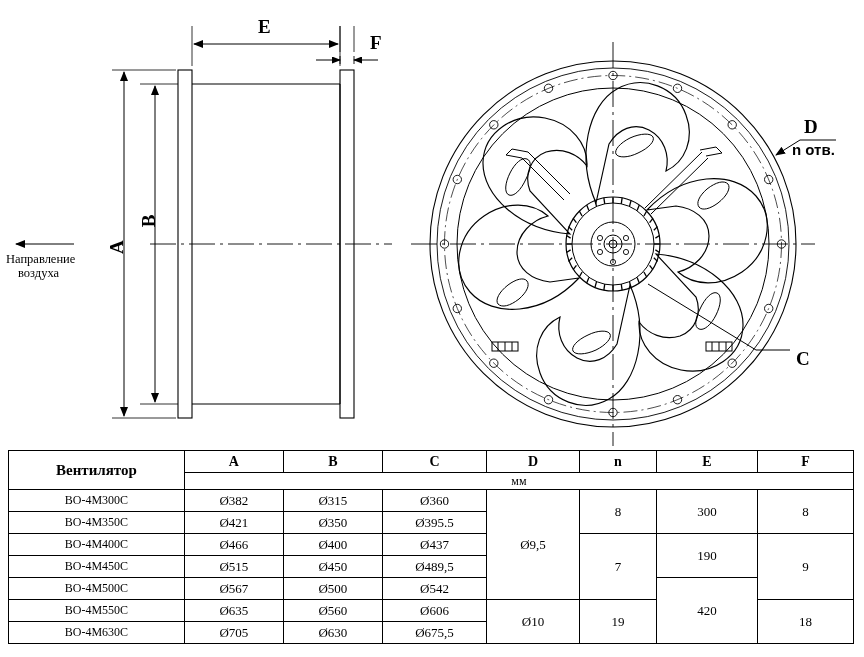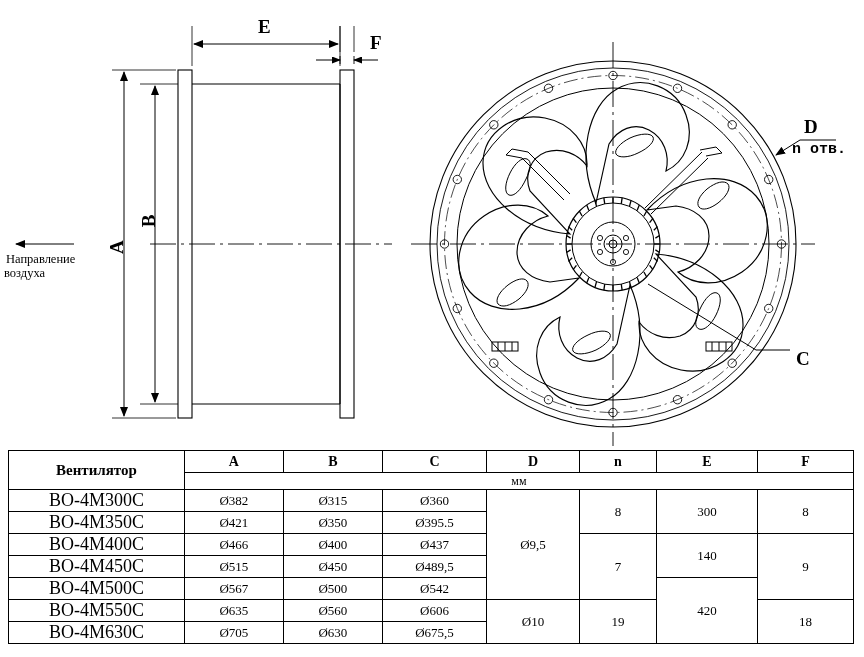--- a/index.html
+++ b/index.html
@@ -41,21 +41,21 @@
   .lbl-small {
     position: absolute;
     font-family: "Liberation Serif", serif;
     font-size: 12.5px;
     color: #000;
     white-space: nowrap;
     line-height: 14px;
   }
   .lbl-n {
     position: absolute;
-    font-family: Liberation Mono, monospace;
+    font-family: Liberation Sans, sans-serif;
     font-weight: bold;
     font-size: 15px;
     color: #000;
     white-space: nowrap;
   }
   .rot90 {
     transform: rotate(-90deg);
     transform-origin: center center;
   }
 
@@ -88,21 +88,21 @@
   table.spec .hdr-letter {
     font-weight: bold;
     font-size: 14px;
   }
   table.spec .mm-cell {
     font-size: 12px;
     height: 16px;
     margin-top: 39px;
   }
   table.spec .model {
-    font-size: 18px;
+    font-size: 12px;
   }
 </style>
 </head>
 <body>
 
 <div id="root">
 
   <div class="drawing-area">
     <svg width="864" height="448" viewBox="0 0 864 448" xmlns="http://www.w3.org/2000/svg">
       <defs>
@@ -288,21 +288,21 @@
     </svg>
 
     <div class="lbl" style="left:258px; top:16px;">E</div>
     <div class="lbl" style="left:370px; top:32px;">F</div>
     <div class="lbl rot90" style="left:106px; top:236px; width:22px; text-align:center;">A</div>
     <div class="lbl rot90" style="left:138px; top:210px; width:22px; text-align:center;">B</div>
     <div class="lbl" style="left:804px; top:116px;">D</div>
     <div class="lbl-n" style="left:792px; top:141px;">n отв.</div>
     <div class="lbl" style="left:796px; top:348px;">C</div>
     <div class="lbl-small" style="left:6px; top:252px;">Направление</div>
-    <div class="lbl-small" style="left:4px; top:266px;">воздуха</div>
+    <div class="lbl-small" style="left:18px; top:266px;">воздуха</div>
   </div>
 
   <div class="table-wrap">
     <table class="spec">
       <colgroup>
         <col style="width:174px">
         <col style="width:98px">
         <col style="width:98px">
         <col style="width:103px">
         <col style="width:92px">
@@ -340,21 +340,21 @@
           <td>Ø421</td>
           <td>Ø350</td>
           <td>Ø395.5</td>
         </tr>
         <tr>
           <td class="model">ВО-4М400С</td>
           <td>Ø466</td>
           <td>Ø400</td>
           <td>Ø437</td>
           <td rowspan="3">7</td>
-          <td rowspan="2">140</td>
+          <td rowspan="2">190</td>
           <td rowspan="3">9</td>
         </tr>
         <tr>
           <td class="model">ВО-4М450С</td>
           <td>Ø515</td>
           <td>Ø450</td>
           <td>Ø489,5</td>
         </tr>
         <tr>
           <td class="model">ВО-4М500С</td>

